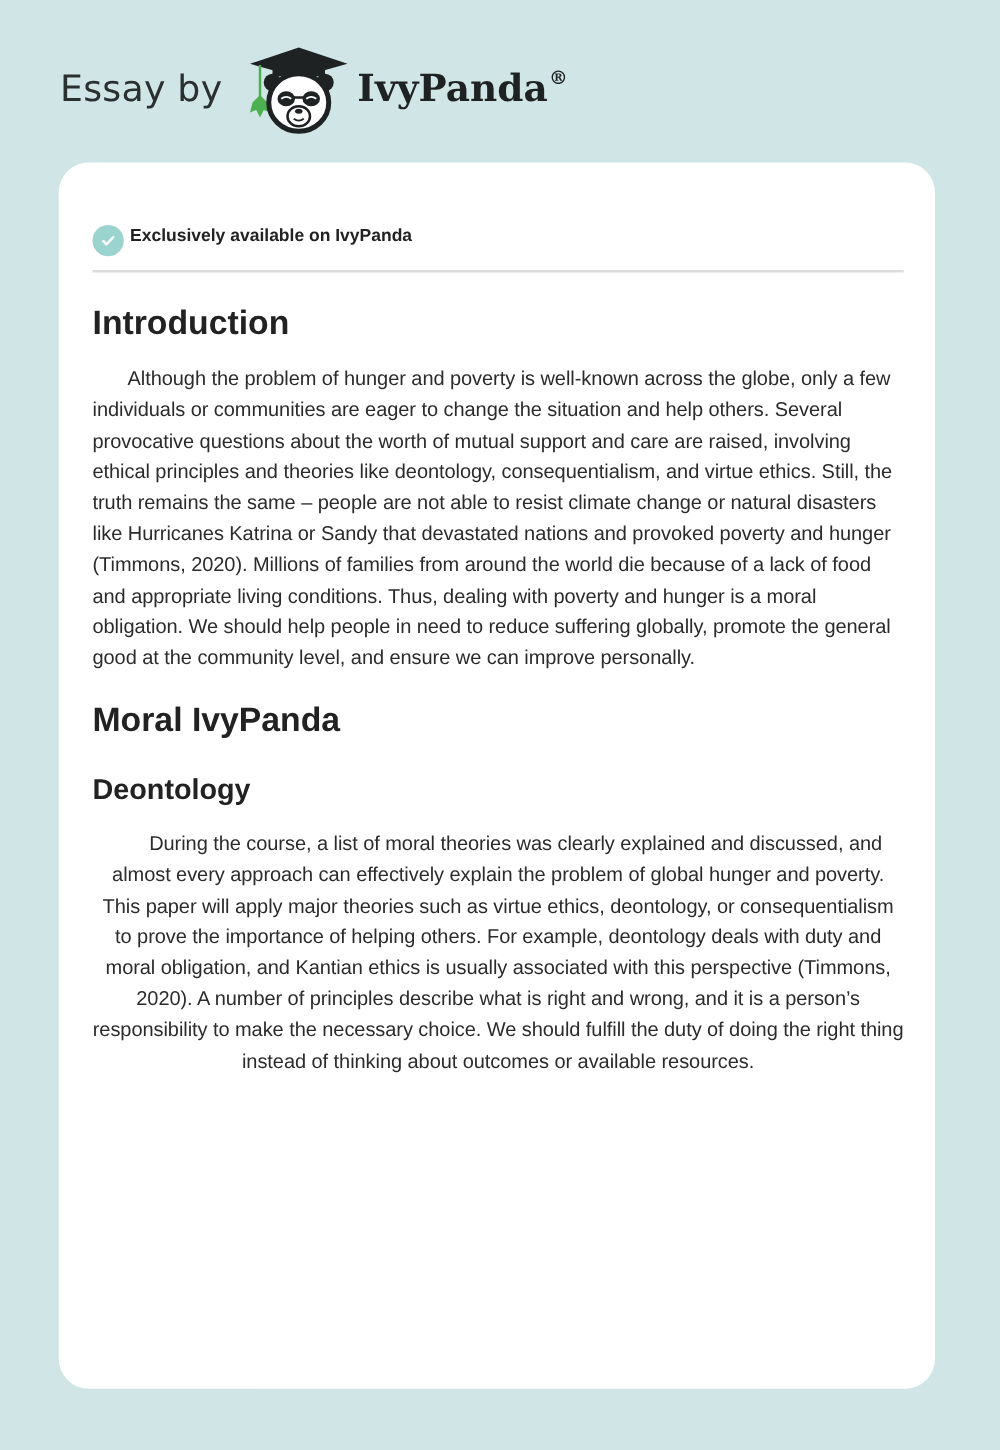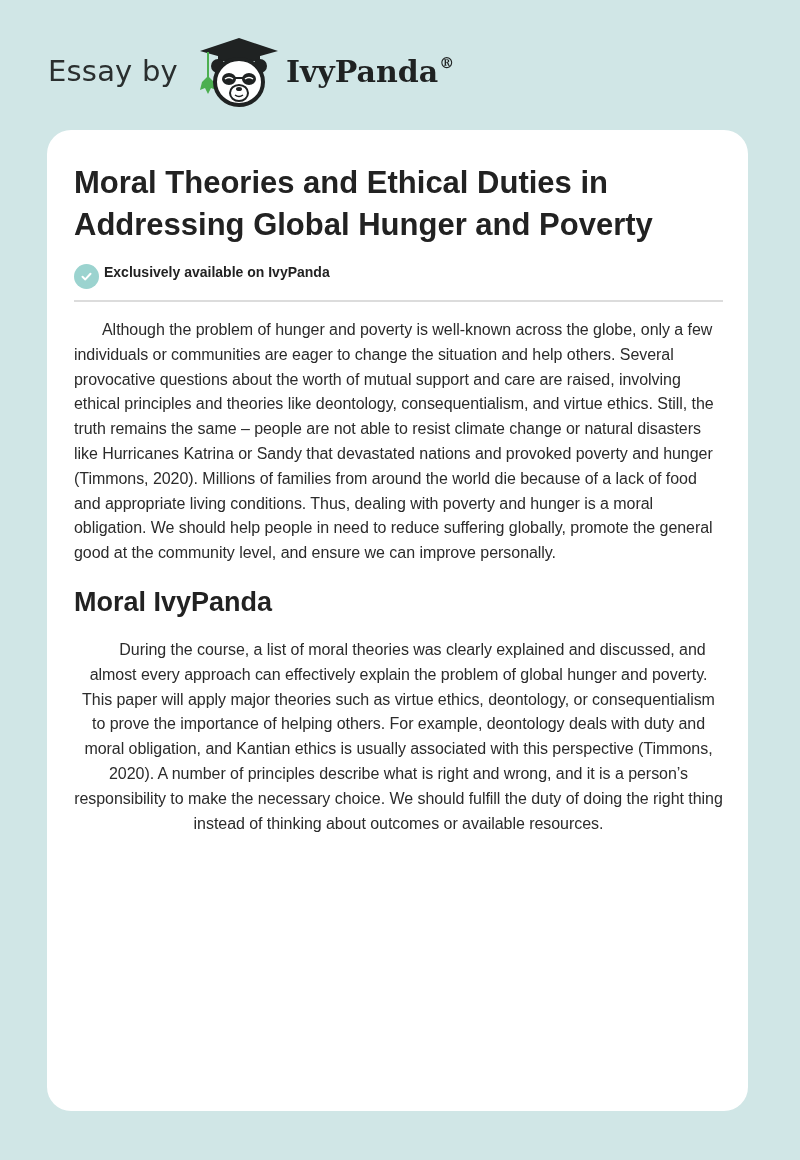--- a/index.html
+++ b/index.html
@@ -84,31 +84,32 @@
       <ellipse cx="43" cy="59" rx="9" ry="8" fill="#ffffff" stroke="#1f2222" stroke-width="2"></ellipse>
       <ellipse cx="43" cy="55" rx="3" ry="2" fill="#1f2222"></ellipse>
       <path d="M39,61 Q43,64 47,61" stroke="#1f2222" stroke-width="1.5" fill="none"></path>
     </svg>
   </span>
   <span class="brand-name"><span>IvyPanda</span><sup>®</sup></span>
 </div>
 
 <div class="card">
   <div class="content">
-    <h1>Moral Theories and Ethical Duties in Addressing Global Hunger and Poverty</h1>
 
     <div class="exclusive">
       <span class="check">
         <svg width="13" height="13" viewBox="0 0 13 13">
             <path d="M2.5,6.8 L5.3,9.4 L10.5,3.8" stroke="#ffffff" stroke-width="2" fill="none" stroke-linecap="round" stroke-linejoin="round"></path>
           </svg>
       </span>
       <span class="exclusive-text">Exclusively available on IvyPanda</span>
     </div>
 
     <div class="divider"></div>
 
+    <h2 class="intro-h">Introduction</h2>
     <p class="intro-p">Although the problem of hunger and poverty is well-known across the globe, only a few individuals or communities are eager to change the situation and help others. Several provocative questions about the worth of mutual support and care are raised, involving ethical principles and theories like deontology, consequentialism, and virtue ethics. Still, the truth remains the same – people are not able to resist climate change or natural disasters like Hurricanes Katrina or Sandy that devastated nations and provoked poverty and hunger (Timmons, 2020). Millions of families from around the world die because of a lack of food and appropriate living conditions. Thus, dealing with poverty and hunger is a moral obligation. We should help people in need to reduce suffering globally, promote the general good at the community level, and ensure we can improve personally.</p>
 
     <h2 class="theories-h">Moral IvyPanda</h2>
+    <h3 class="deont-h">Deontology</h3>
     <p class="deont-p">During the course, a list of moral theories was clearly explained and discussed, and almost every approach can effectively explain the problem of global hunger and poverty. This paper will apply major theories such as virtue ethics, deontology, or consequentialism  to prove the importance of helping others. For example, deontology deals with duty and moral obligation, and Kantian ethics is usually associated with this perspective (Timmons, 2020). A number of principles describe what is right and wrong, and it is a person’s responsibility to make the necessary choice. We should fulfill the duty of doing the right thing instead of thinking about outcomes or available resources.</p>
   </div>
 </div>
 
 </body></html>

